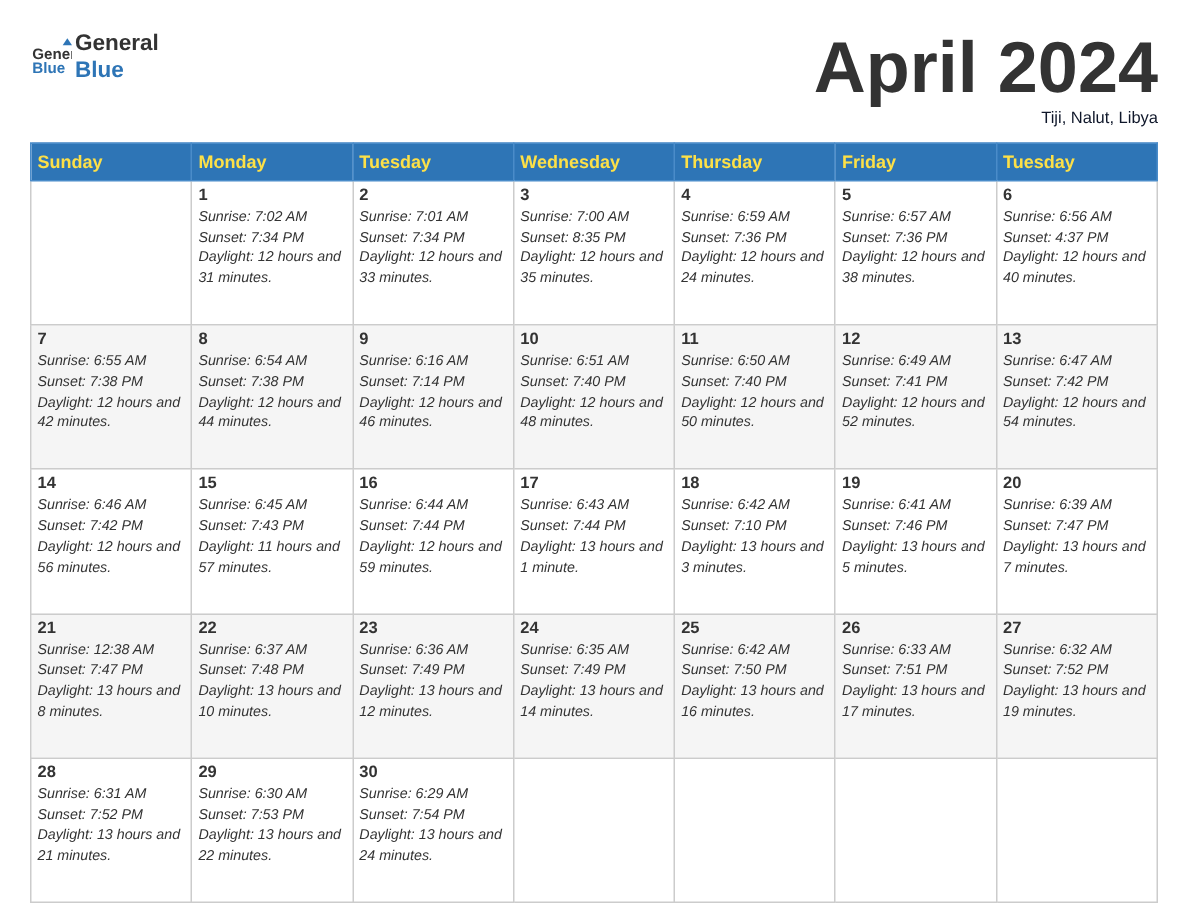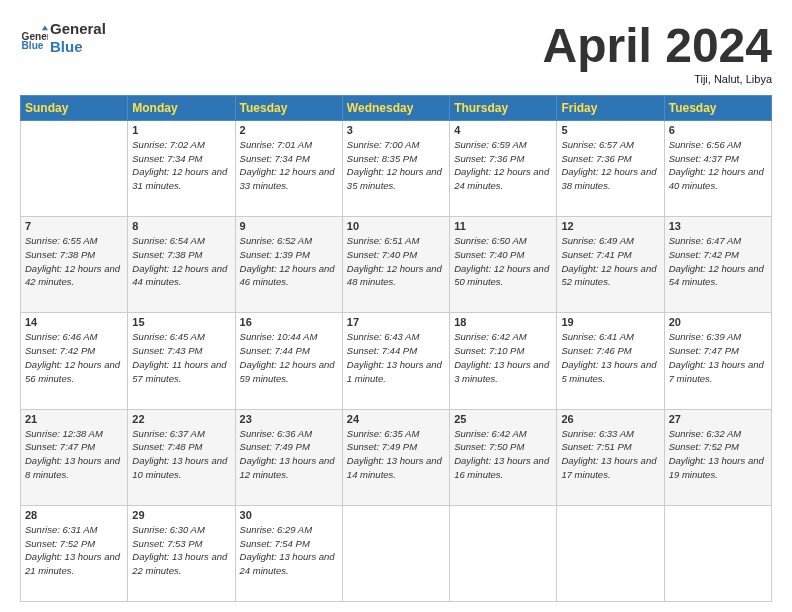--- a/index.html
+++ b/index.html
@@ -153,21 +153,21 @@
           <td>
             <span class="day-number">7</span>
             <div class="day-info"><span>Sunrise: 6:55 AM</span><br><span>Sunset: 7:38 PM</span><br><span>Daylight: 12 hours and 42 minutes.</span></div>
           </td>
           <td>
             <span class="day-number">8</span>
             <div class="day-info"><span>Sunrise: 6:54 AM</span><br><span>Sunset: 7:38 PM</span><br><span>Daylight: 12 hours and 44 minutes.</span></div>
           </td>
           <td>
             <span class="day-number">9</span>
-            <div class="day-info"><span>Sunrise: 6:52 AM</span><br><span>Sunset: 1:39 PM</span><br><span>Daylight: 12 hours and 46 minutes.</span></div>
+            <div class="day-info"><span>Sunrise: 6:16 AM</span><br><span>Sunset: 7:14 PM</span><br><span>Daylight: 12 hours and 46 minutes.</span></div>
           </td>
           <td>
             <span class="day-number">10</span>
             <div class="day-info"><span>Sunrise: 6:51 AM</span><br><span>Sunset: 7:40 PM</span><br><span>Daylight: 12 hours and 48 minutes.</span></div>
           </td>
           <td>
             <span class="day-number">11</span>
             <div class="day-info"><span>Sunrise: 6:50 AM</span><br><span>Sunset: 7:40 PM</span><br><span>Daylight: 12 hours and 50 minutes.</span></div>
           </td>
           <td>
@@ -183,21 +183,21 @@
           <td>
             <span class="day-number">14</span>
             <div class="day-info"><span>Sunrise: 6:46 AM</span><br><span>Sunset: 7:42 PM</span><br><span>Daylight: 12 hours and 56 minutes.</span></div>
           </td>
           <td>
             <span class="day-number">15</span>
             <div class="day-info"><span>Sunrise: 6:45 AM</span><br><span>Sunset: 7:43 PM</span><br><span>Daylight: 11 hours and 57 minutes.</span></div>
           </td>
           <td>
             <span class="day-number">16</span>
-            <div class="day-info"><span>Sunrise: 10:44 AM</span><br><span>Sunset: 7:44 PM</span><br><span>Daylight: 12 hours and 59 minutes.</span></div>
+            <div class="day-info"><span>Sunrise: 6:44 AM</span><br><span>Sunset: 7:44 PM</span><br><span>Daylight: 12 hours and 59 minutes.</span></div>
           </td>
           <td>
             <span class="day-number">17</span>
             <div class="day-info"><span>Sunrise: 6:43 AM</span><br><span>Sunset: 7:44 PM</span><br><span>Daylight: 13 hours and 1 minute.</span></div>
           </td>
           <td>
             <span class="day-number">18</span>
             <div class="day-info"><span>Sunrise: 6:42 AM</span><br><span>Sunset: 7:10 PM</span><br><span>Daylight: 13 hours and 3 minutes.</span></div>
           </td>
           <td>

